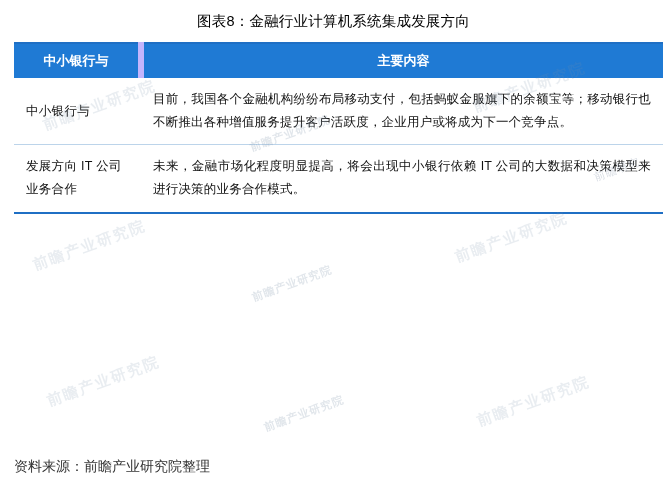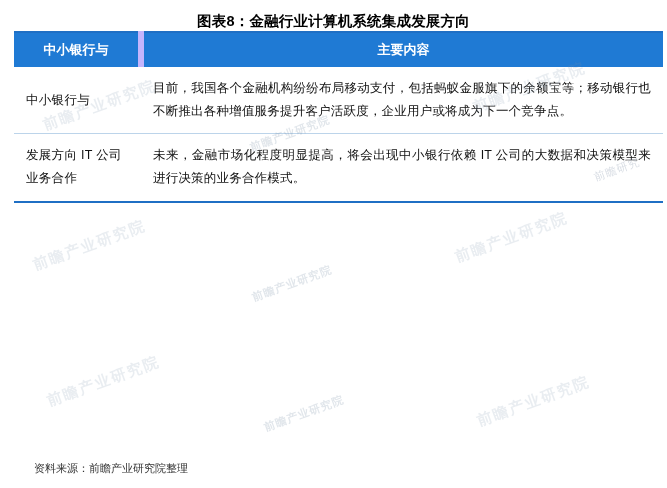--- a/index.html
+++ b/index.html
@@ -18,24 +18,25 @@
   .page {
     position: relative;
     width: 667px;
     height: 488px;
     box-sizing: border-box;
     padding: 0 14px;
   }
   .title {
     text-align: center;
     font-size: 14.5px;
-    font-weight: bold;
+    font-weight: normal;
     color: #000000;
     letter-spacing: 0.2px;
     padding-top: 12px;
+    padding-bottom: 11px;
   }
   table.main-table {
     width: 639px;
     border-collapse: collapse;
     table-layout: fixed;
     margin: 0 auto;
     border-top: 2px solid #1f6fc4;
     border-bottom: 2px solid #1f6fc4;
   }
   table.main-table th {
@@ -90,22 +91,21 @@
     right: 14px;
     bottom: 12px;
     display: flex;
     justify-content: space-between;
     align-items: flex-end;
     font-size: 11px;
     color: #4a4a4a;
   }
   .source {
     color: #333333;
-    font-size: 11px;
-    margin-left: 20px;
+    font-size: 14px;
   }
   .brand {
     color: #555555;
     font-size: 11px;
   }
   
   .wm {
     position: absolute;
     color: rgba(120, 140, 165, 0.16);
     font-size: 15px;

